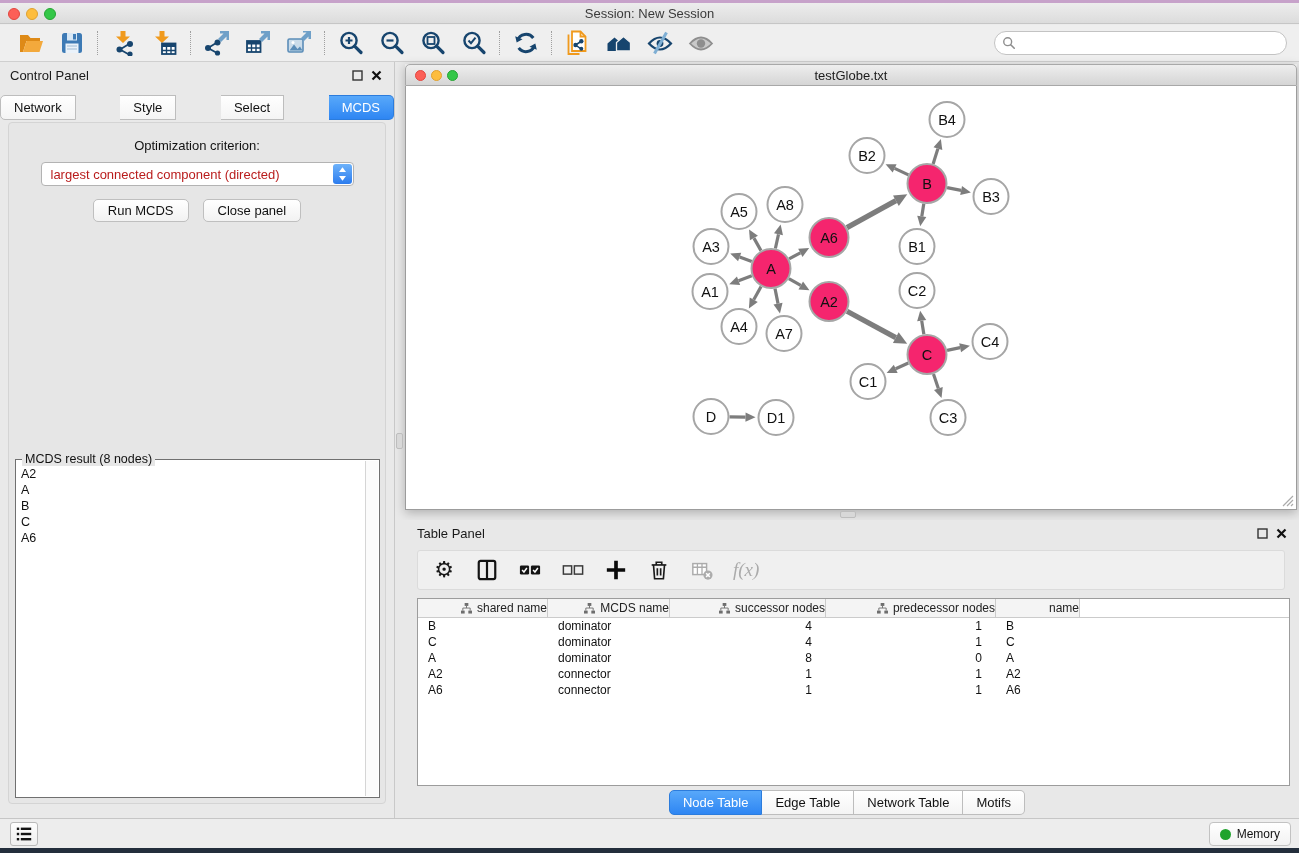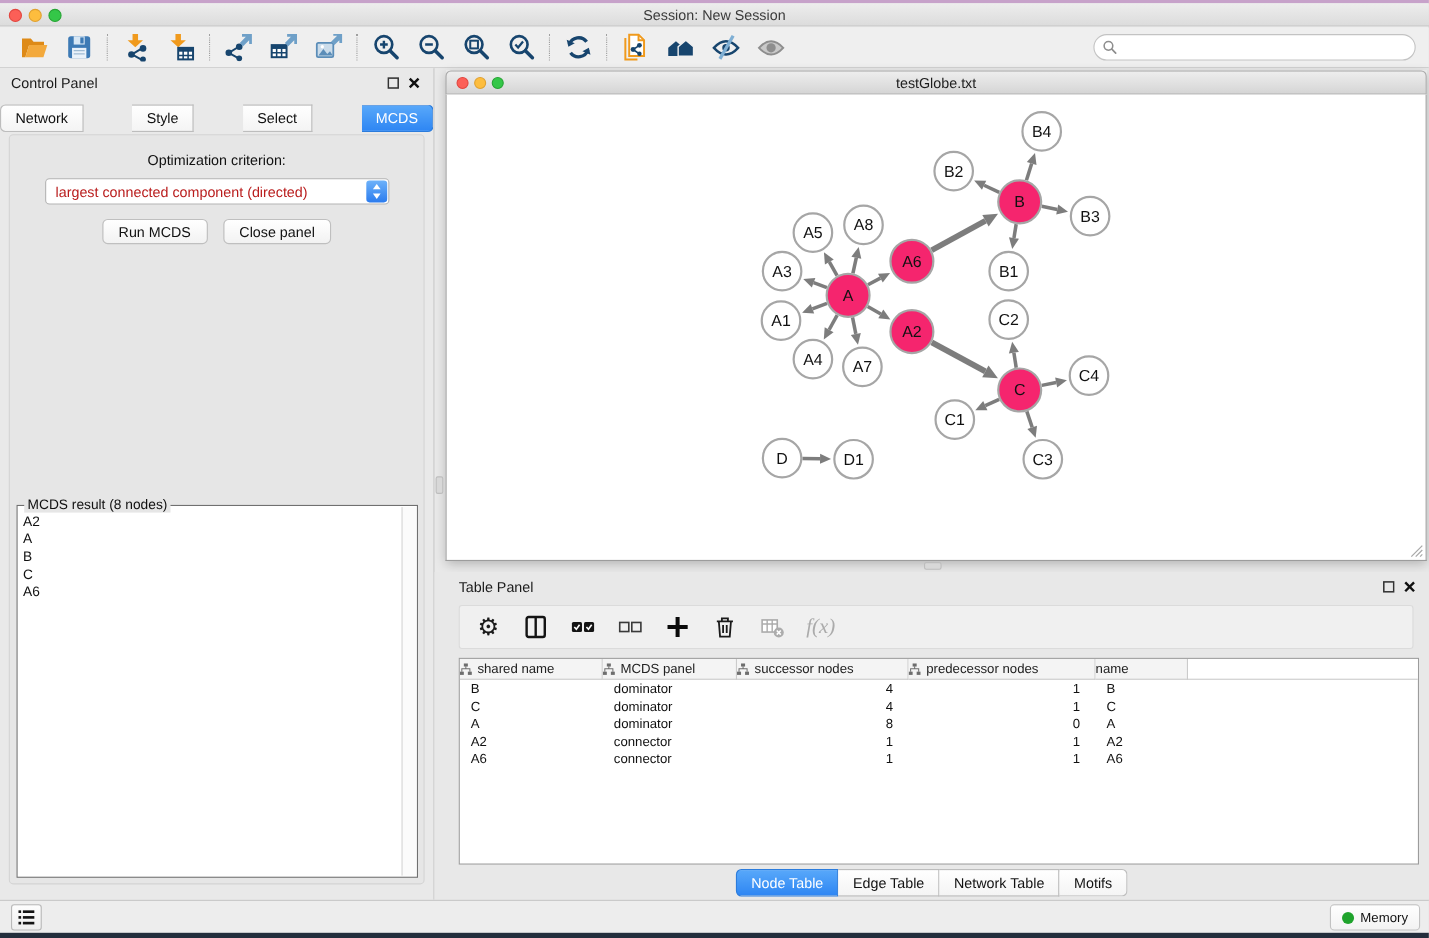--- a/index.html
+++ b/index.html
@@ -100,21 +100,21 @@
   .tp-toolbar .ticon { display:flex; align-items:center; justify-content:center; width:24px; height:26px; }
   .ticon svg { width:22px; height:22px; }
   .gear-glyph { font-size:22px; color:#1A1A1A; line-height:22px; }
   .fx-label { font-family:"Liberation Serif","DejaVu Serif",serif; font-style:italic;
     color:#ABABAB; font-size:19px; }
 
   .tp-table { position:absolute; left:22px; right:9px; top:78px; height:188px;
     background:#fff; border:1px solid #9C9C9C; overflow:hidden; }
   .thead { display:flex; height:19px; font-size:12px; color:#222; }
   .th { background:#F4F4F4; border-right:1px solid #CBCBCB; border-bottom:1px solid #CBCBCB;
-    display:flex; align-items:center; justify-content:flex-start; gap:5px; }
+    display:flex; align-items:center; justify-content:flex-end; gap:5px; }
   .th.filler { flex:1; background:#fff; border-right:none; }
   .tr { display:flex; height:16px; font-size:12px; color:#111; align-items:center; }
   .td { overflow:hidden; white-space:nowrap; }
   .td.a-left  { text-align:left;  padding-left:10px; }
   .td.a-right { text-align:right; padding-right:14px; }
 
   .tp-tabs { position:absolute; left:0; right:0; top:270px; display:flex; justify-content:center; }
 
   
   .statusbar { position:absolute; left:0; right:0; bottom:5px; height:30px;
@@ -583,21 +583,21 @@
             </div>
             <div class="th" style="width: 122px;">
               <svg width="11" height="11" viewBox="0 0 12 12">
                 <g fill="#6E6E6E">
                   <rect x="4" y="0" width="4" height="3.2"></rect>
                   <rect x="0" y="8.3" width="4" height="3.2"></rect>
                   <rect x="8" y="8.3" width="4" height="3.2"></rect>
                 </g>
                 <path d="M6 3v2.5M2 8.3V5.5h8v2.8" fill="none" stroke="#6E6E6E" stroke-width="1"></path>
               </svg>
-              <span>MCDS panel</span>
+              <span>MCDS name</span>
             </div>
             <div class="th" style="width: 156px;">
               <svg width="11" height="11" viewBox="0 0 12 12">
                 <g fill="#6E6E6E">
                   <rect x="4" y="0" width="4" height="3.2"></rect>
                   <rect x="0" y="8.3" width="4" height="3.2"></rect>
                   <rect x="8" y="8.3" width="4" height="3.2"></rect>
                 </g>
                 <path d="M6 3v2.5M2 8.3V5.5h8v2.8" fill="none" stroke="#6E6E6E" stroke-width="1"></path>
               </svg>

